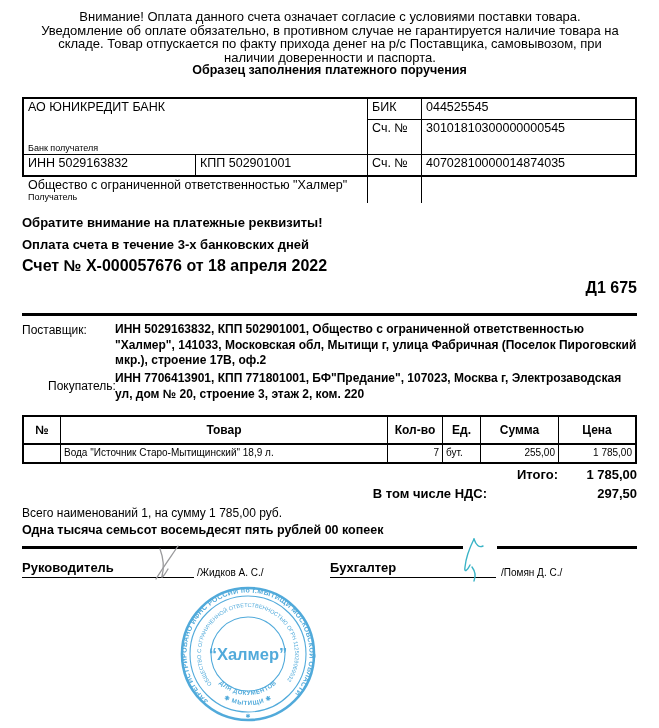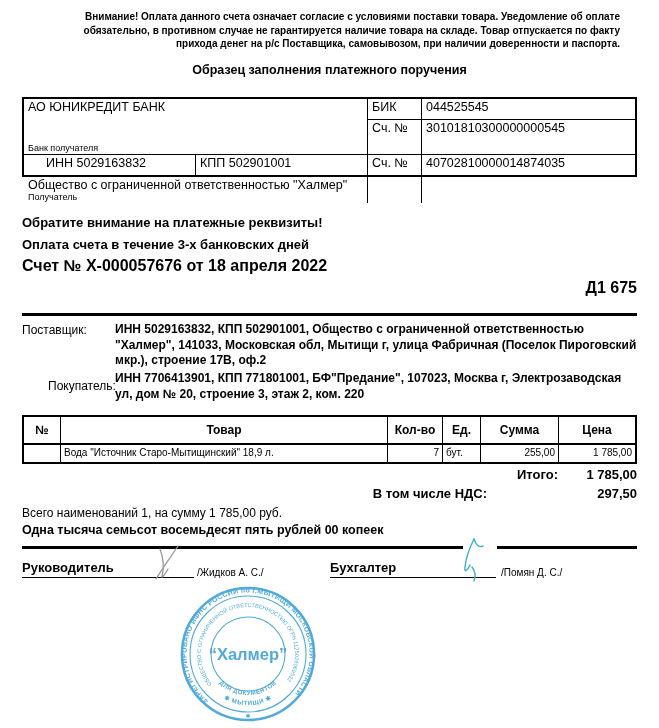--- a/index.html
+++ b/index.html
@@ -4,39 +4,39 @@
 <style>
   * { box-sizing: border-box; }
   html,body { margin:0; padding:0; }
   body {
     width:659px; height:728px; position:relative; background:#ffffff;
     font-family:"Liberation Sans", sans-serif; color:#000;
     -webkit-font-smoothing:antialiased; overflow:hidden;
   }
   .abs { position:absolute; }
 
-  .notice { top:10px; left:40px; width:580px; text-align:right; font-size:10px; line-height:13.5px;font-weight:bold; }
+  .notice { top:10px; left:40px; width:580px; text-align:center; font-size:13px; line-height:13.5px; }
   .sample-title { top:63px; left:0; width:659px; text-align:center; font-size:12.5px; font-weight:bold; }
 
   
   .bank-table {
     top:97px; left:22px; width:615px; height:80px;
     border:2px solid #000;
     display:grid;
     grid-template-columns:172px 172px 54px 1fr;
     grid-template-rows:21px 35px 22px 26px;
     font-size:12.5px;
   }
   .bank-table > div { padding:1px 4px 0 4px; overflow:hidden; }
   .bt-bank     { grid-area:1/1/3/3; border-right:1px solid #000; border-bottom:1px solid #000; position:relative; }
   .bt-bik-l    { grid-area:1/3/2/4; border-right:1px solid #000; border-bottom:1px solid #000; }
   .bt-bik-v    { grid-area:1/4/2/5; border-bottom:1px solid #000; }
   .bt-corr-l   { grid-area:2/3/3/4; border-right:1px solid #000; border-bottom:1px solid #000; }
   .bt-corr-v   { grid-area:2/4/3/5; border-bottom:1px solid #000; }
-  .bt-inn      { grid-area:3/1/4/2; border-right:1px solid #000; border-bottom:1px solid #000;margin-left:18px; }
+  .bt-inn      { grid-area:3/1/4/2; border-right:1px solid #000; border-bottom:1px solid #000; }
   .bt-kpp      { grid-area:3/2/4/3; border-right:1px solid #000; border-bottom:1px solid #000; }
   .bt-acct-l   { grid-area:3/3/5/4; border-right:1px solid #000; }
   .bt-acct-v   { grid-area:3/4/5/5; }
   .bt-recip    { grid-area:4/1/5/3; border-right:1px solid #000; position:relative; }
   .cell-sub    { position:absolute; left:4px; bottom:1px; font-size:9px; }
 
   .attn1 { top:215px; left:22px; font-size:13px; font-weight:bold; }
   .attn2 { top:237px; left:22px; font-size:13px; font-weight:bold; }
   .invoice-title { top:257px; left:22px; font-size:16px; font-weight:bold; }
   .doc-code { top:279px; left:22px; width:615px; text-align:right; font-size:16px; font-weight:bold; }

